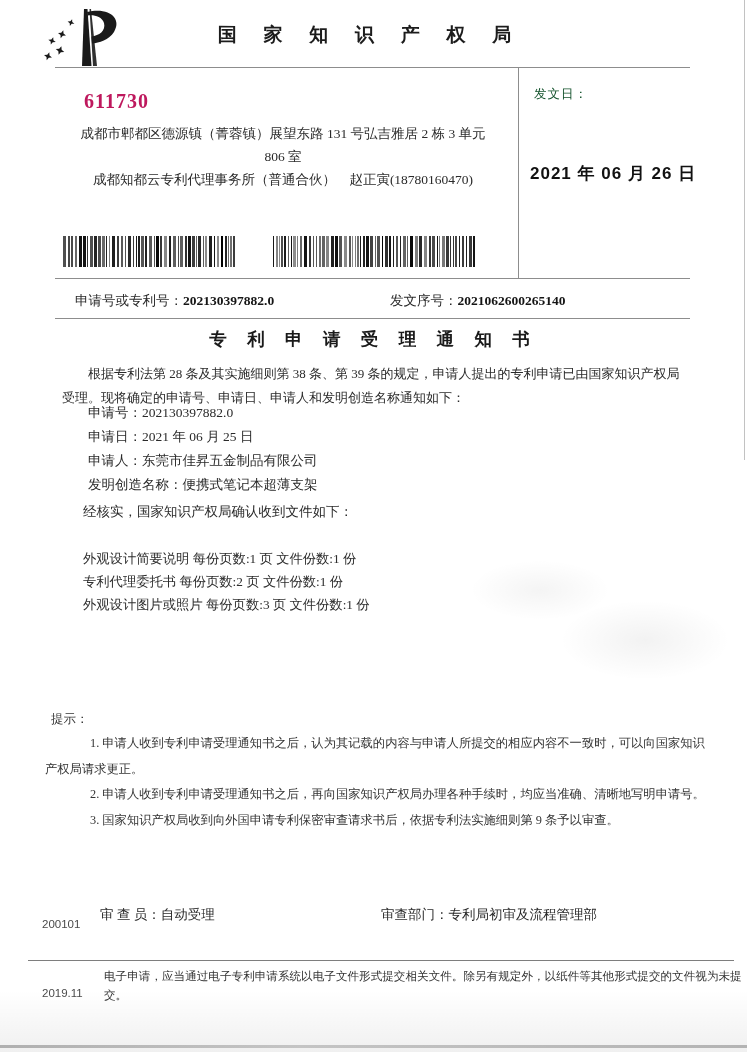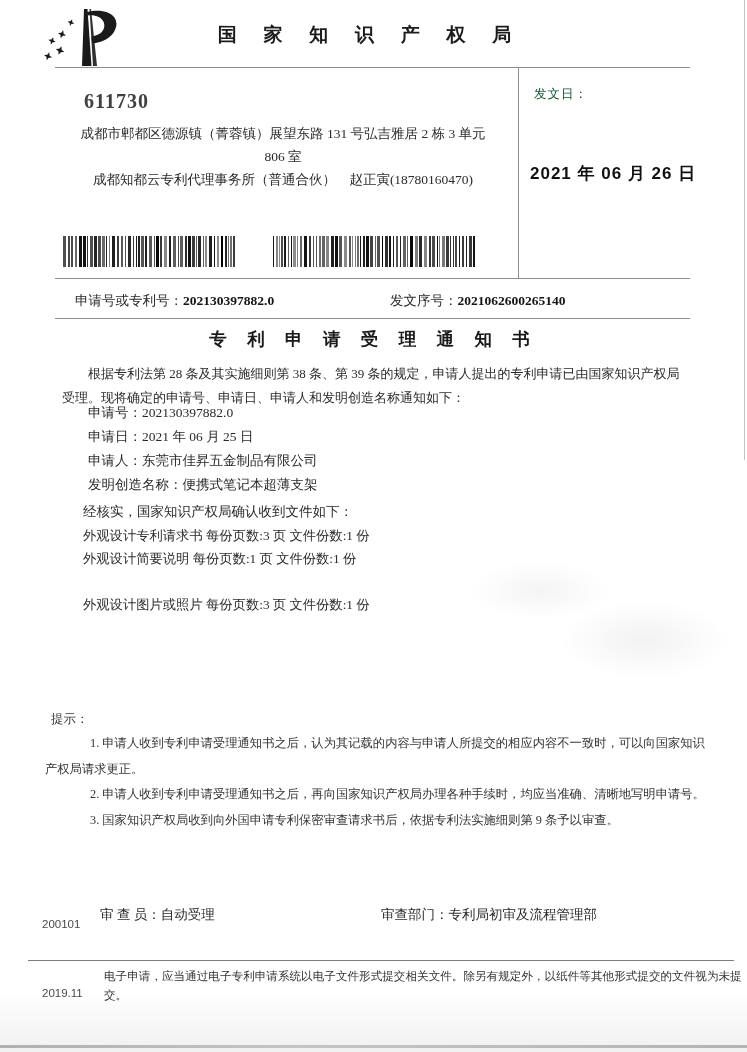--- a/index.html
+++ b/index.html
@@ -25,21 +25,21 @@
   .logo{top:6px;left:40px;width:92px;height:64px;}
 
   .dispatch-label{top:86px;left:534px;font-size:12.5px;color:#14532d;letter-spacing:1px;}
   .dispatch-date{
     top:162px;left:530px;
     font-size:17px;font-weight:600;color:#111;
     font-family:"Liberation Sans","DejaVu Sans",sans-serif;
     letter-spacing:1px;
   }
 
-  .postal-code{top:90px;left:84px;font-size:20px;font-weight:bold;color:#404040;letter-spacing:1px;}
+  .postal-code{top:90px;left:84px;font-size:20px;font-weight:bold;color:#be185d;letter-spacing:1px;}
   .address-block{
     top:122px;left:58px;width:450px;
     text-align:center;font-size:13.5px;line-height:23px;color:#2a2a2a;
   }
 
   .barcode{top:236px;height:31px;font-size:0;white-space:nowrap;overflow:hidden;}
   .barcode-left{left:63px;width:175px;}
   .barcode-right{left:273px;width:206px;}
   .barcode .bar{display:inline-block;height:100%;background:#000;}
 
@@ -128,22 +128,22 @@
   <div class="abs notice-title">专 利 申 请 受 理 通 知 书</div>
 
   <div class="abs intro">根据专利法第 28 条及其实施细则第 38 条、第 39 条的规定，申请人提出的专利申请已由国家知识产权局受理。现将确定的申请号、申请日、申请人和发明创造名称通知如下：</div>
 
   <div class="abs field-row" style="top:404px;"><span>申请号：</span><span>202130397882.0</span></div>
   <div class="abs field-row" style="top:428px;"><span>申请日：</span><span>2021 年 06 月 25 日</span></div>
   <div class="abs field-row" style="top:452px;"><span>申请人：</span><span>东莞市佳昇五金制品有限公司</span></div>
   <div class="abs field-row" style="top:476px;"><span>发明创造名称：</span><span>便携式笔记本超薄支架</span></div>
 
   <div class="abs confirm-intro">经核实，国家知识产权局确认收到文件如下：</div>
-  <div class="abs doc-row" style="top:527px;">外观设计专利请求书  每份页数:3 页  文件份数:1 份</div>
   <div class="abs doc-row" style="top:550px;text-align:center;">外观设计简要说明  每份页数:1 页  文件份数:1 份</div>
+  <div class="abs doc-row" style="top:573px;">专利代理委托书  每份页数:2 页  文件份数:1 份</div>
   <div class="abs doc-row" style="top:596px;">外观设计图片或照片  每份页数:3 页  文件份数:1 份</div>
 
   <div class="abs smudge smudge1"></div>
   <div class="abs smudge smudge2"></div>
 
   <div class="abs hints-title">提示：</div>
   <div class="abs hints-list">
     <p>1. 申请人收到专利申请受理通知书之后，认为其记载的内容与申请人所提交的相应内容不一致时，可以向国家知识产权局请求更正。</p>
     <p>2. 申请人收到专利申请受理通知书之后，再向国家知识产权局办理各种手续时，均应当准确、清晰地写明申请号。</p>
     <p>3. 国家知识产权局收到向外国申请专利保密审查请求书后，依据专利法实施细则第 9 条予以审查。</p>

